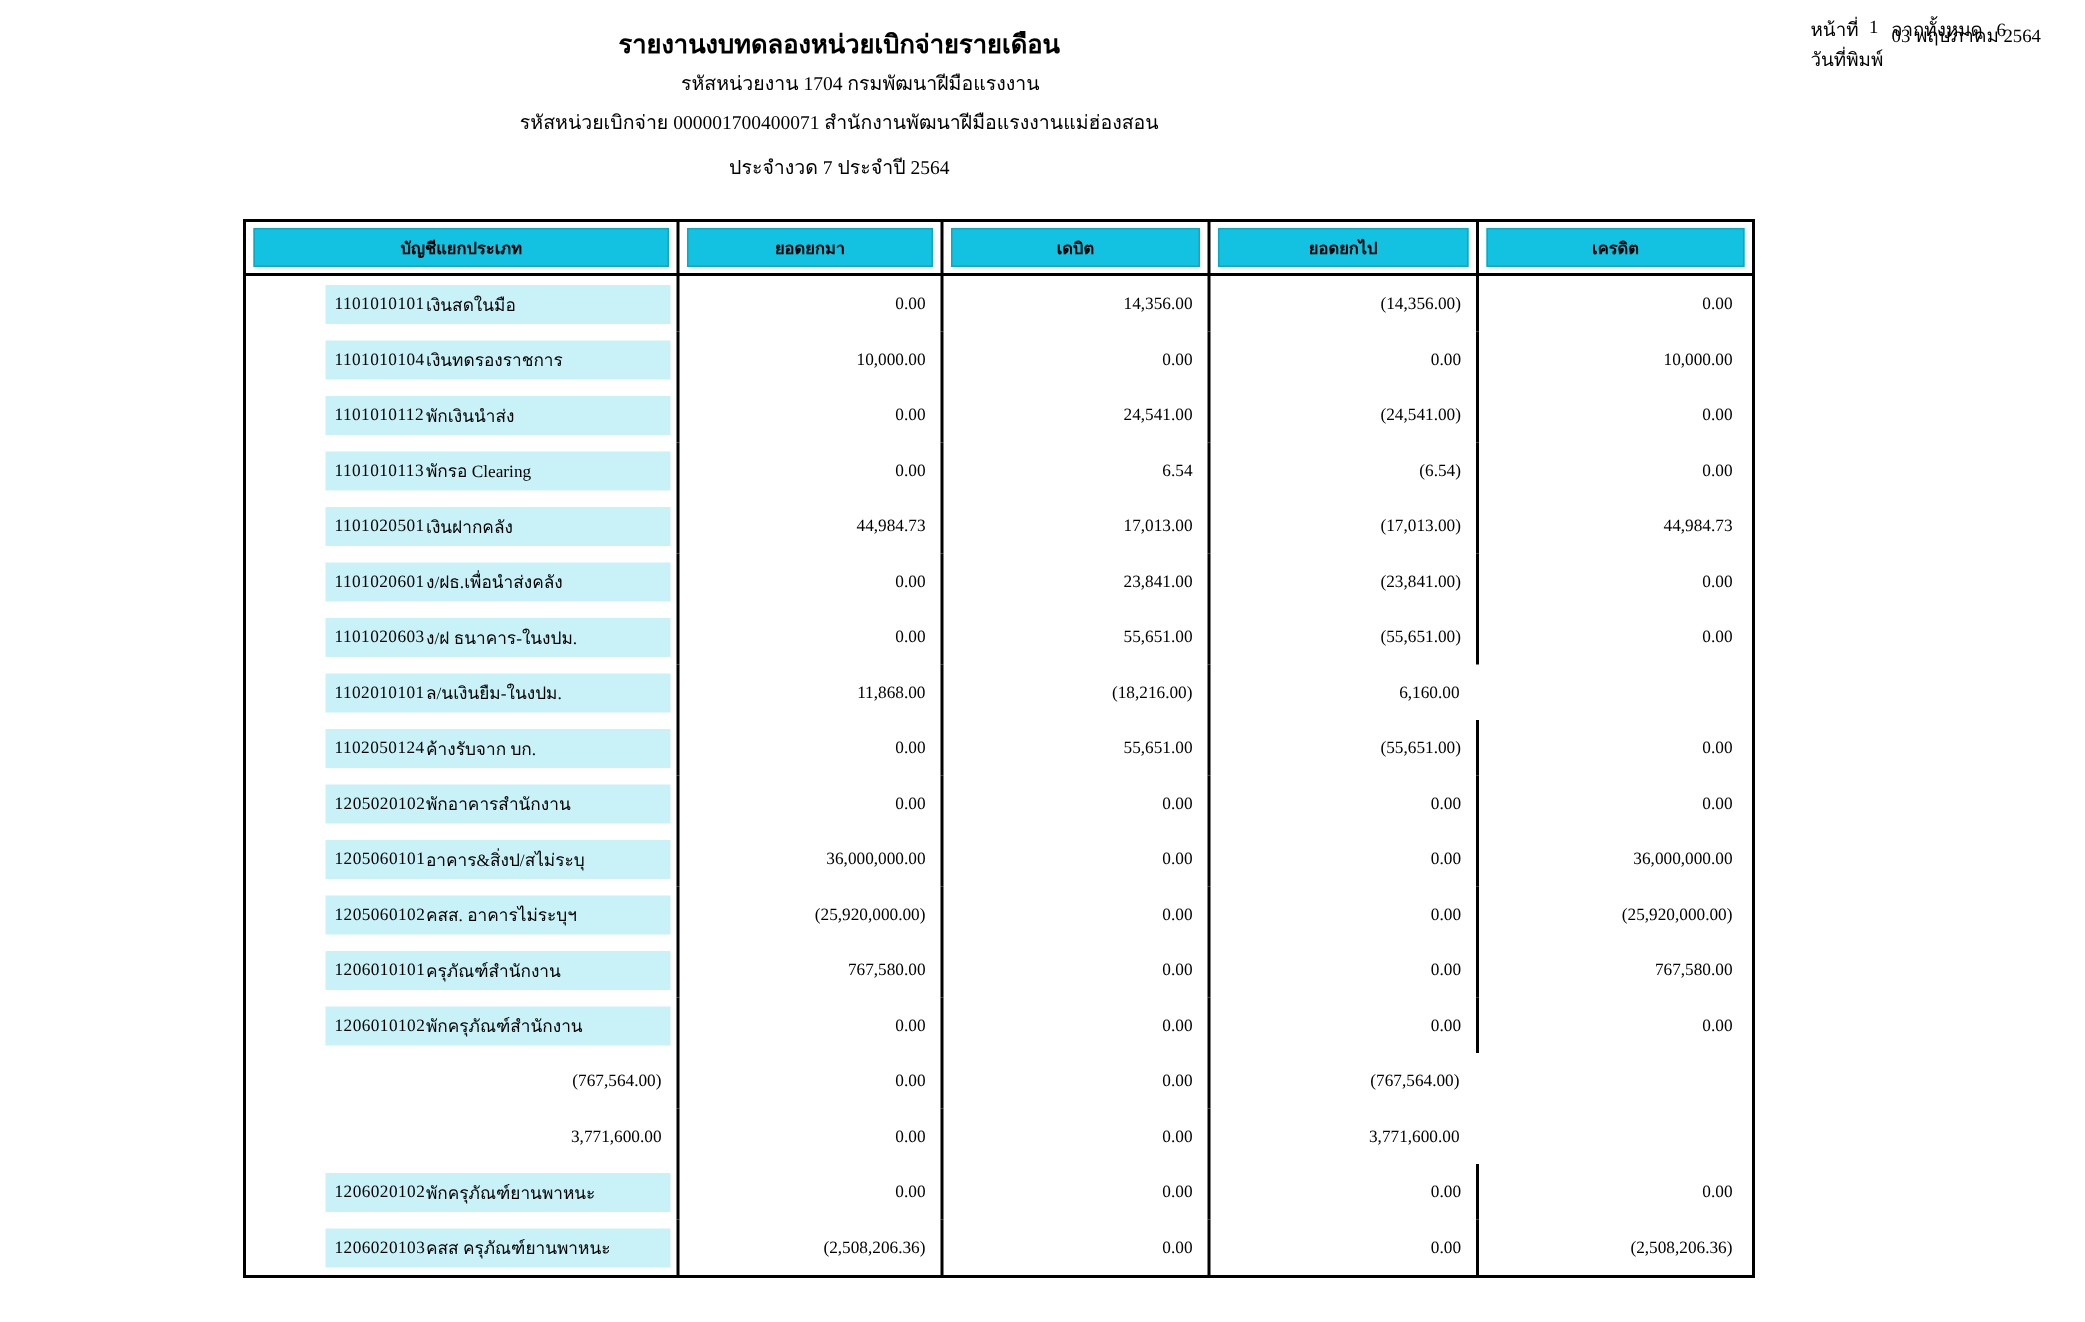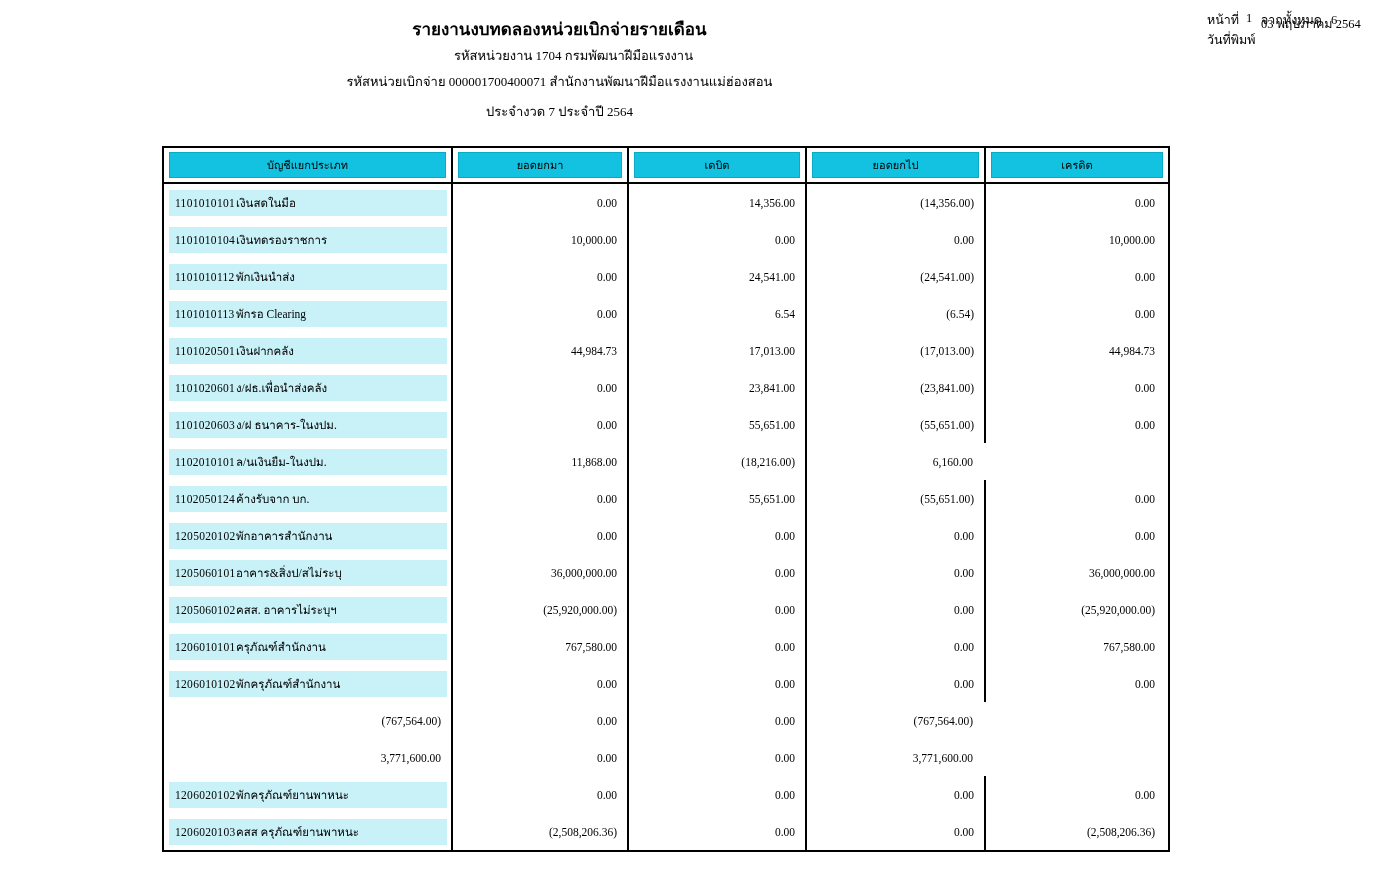--- a/index.html
+++ b/index.html
@@ -38,34 +38,34 @@
     height:36px; border-bottom:2px solid #000;
   }
   .t-head .h-cell {
     border-right:2px solid #000; padding:4px 5px;
     display:flex; align-items:stretch;
   }
   .t-head .h-cell:last-child { border-right:none; }
   .hdr-box {
     flex:1; background:var(--cyan); border:1px solid #0aa9c4;
     display:flex; align-items:center; justify-content:center;
-    font-size:11px; color:#000;
+    font-size:11px; color:#000;font-weight:bold;
   }
   .t-body { height:666px; display:flex; flex-direction:column; }
   .t-row {
     display:grid; grid-template-columns:289px 176px 178px 179px 1fr;
     height:37px; flex:0 0 37px;
   }
   .t-row .c-acct {
     border-right:2px solid #000;
     display:flex; align-items:center; padding:0 4px 0 5px;
   }
   .acct-bar {
     background:var(--palecyan); width:100%; height:26px;
-    display:flex; align-items:center; padding-left:6px;
+    display:flex; align-items:center; padding-left:6px;margin-left:48px;
   }
   .acct-code { font-size:11.5px; width:61px; flex:0 0 61px; letter-spacing:.3px; }
   .acct-name { font-size:11.5px; white-space:nowrap; }
   .t-row .c-num {
     border-right:2px solid #000;
     display:flex; align-items:center; justify-content:flex-end;
     padding-right:10px; font-size:11.5px;
   }
   .t-row .c-num:last-child { border-right:none; padding-right:13px; }
 </style>

